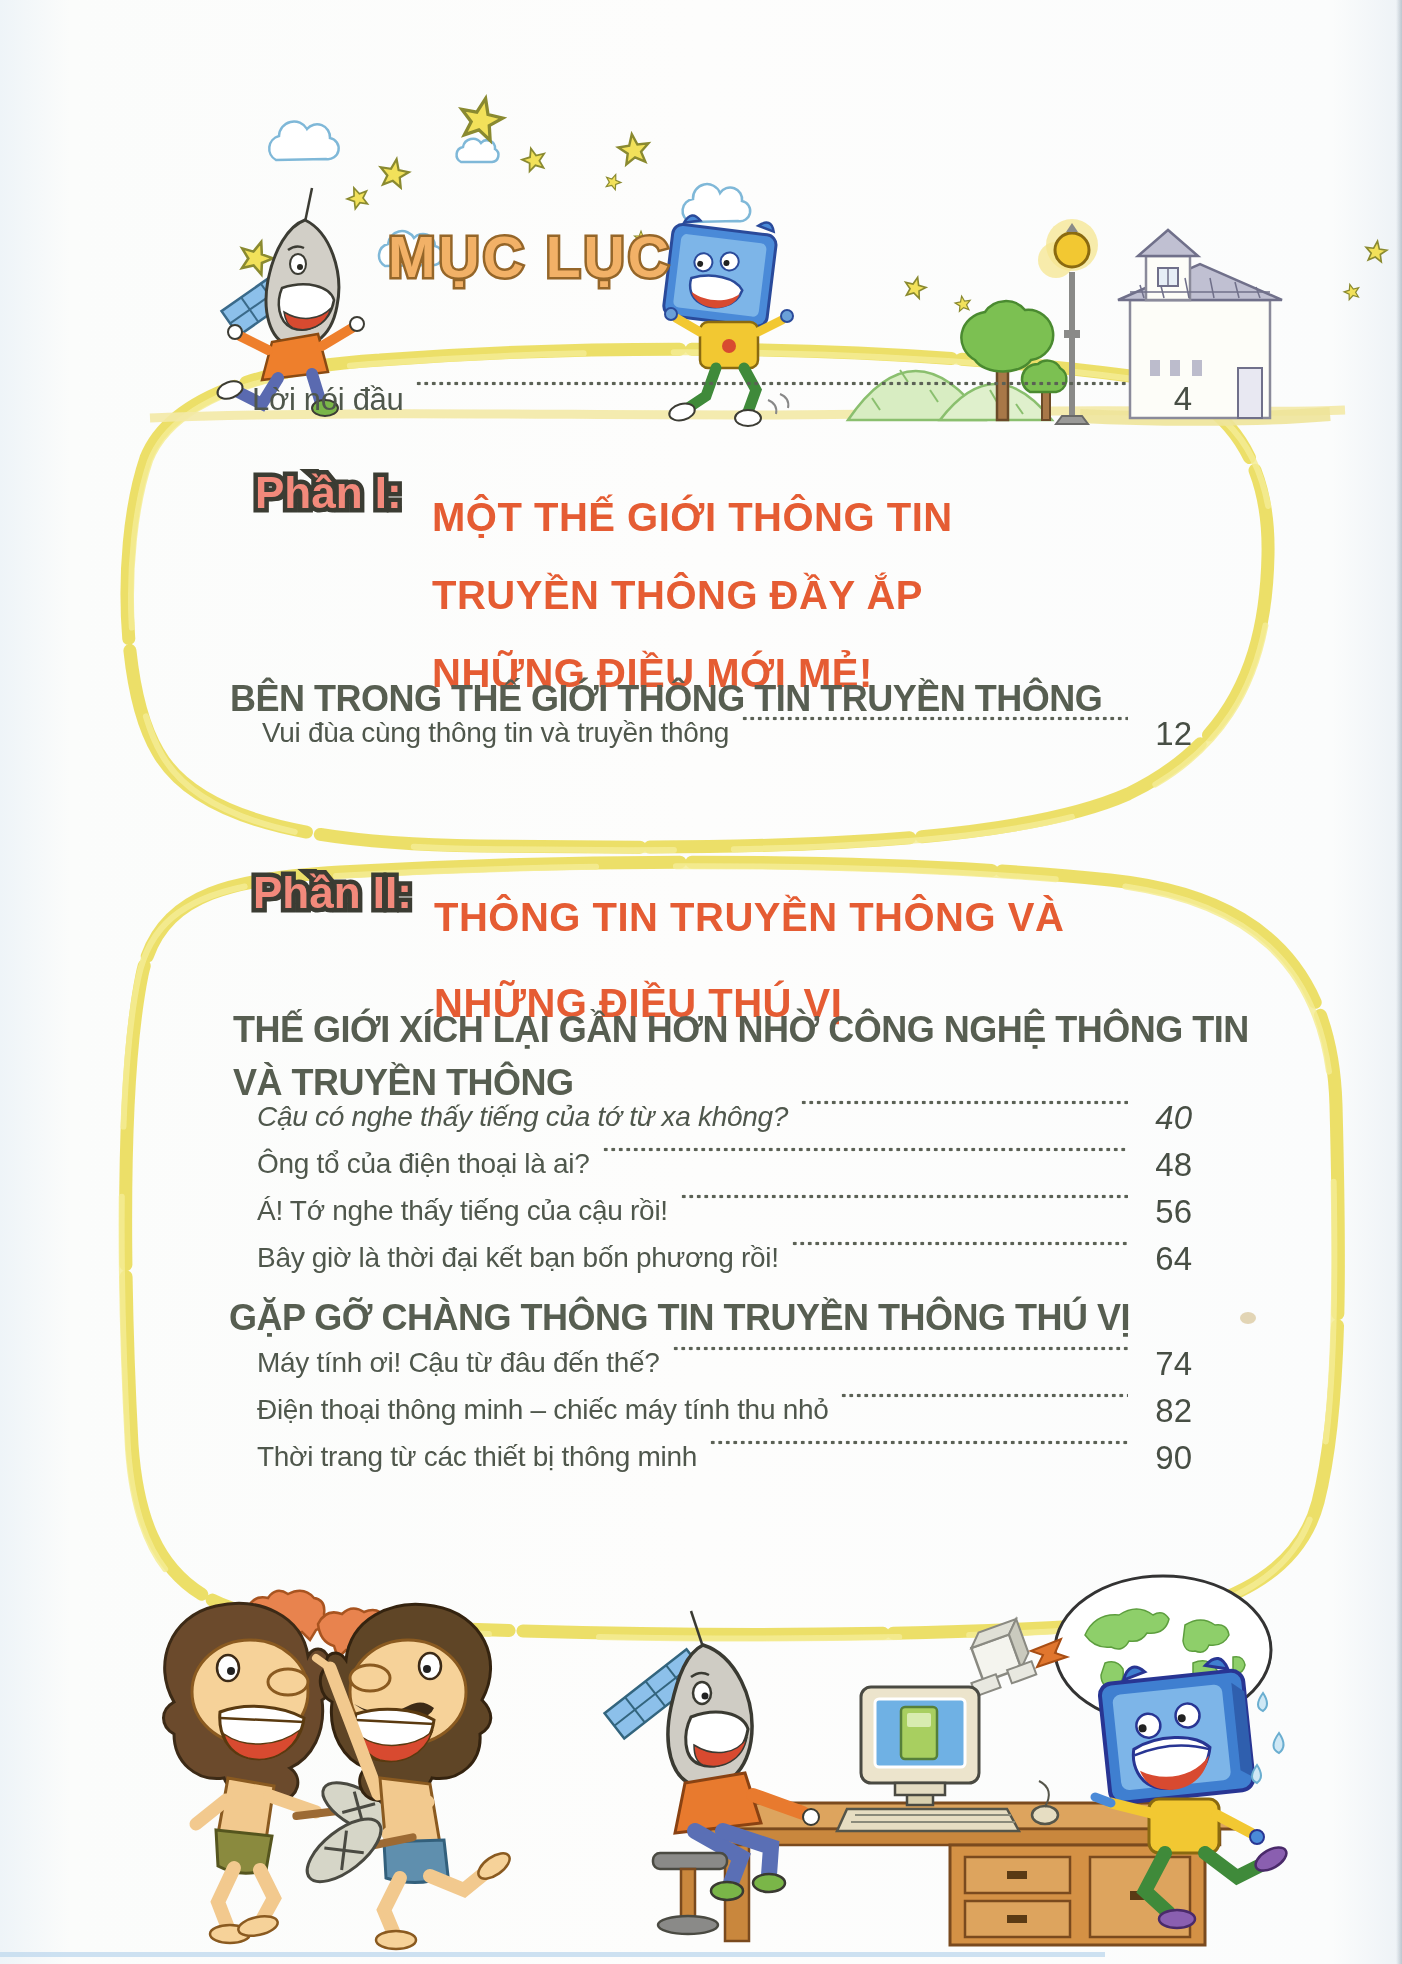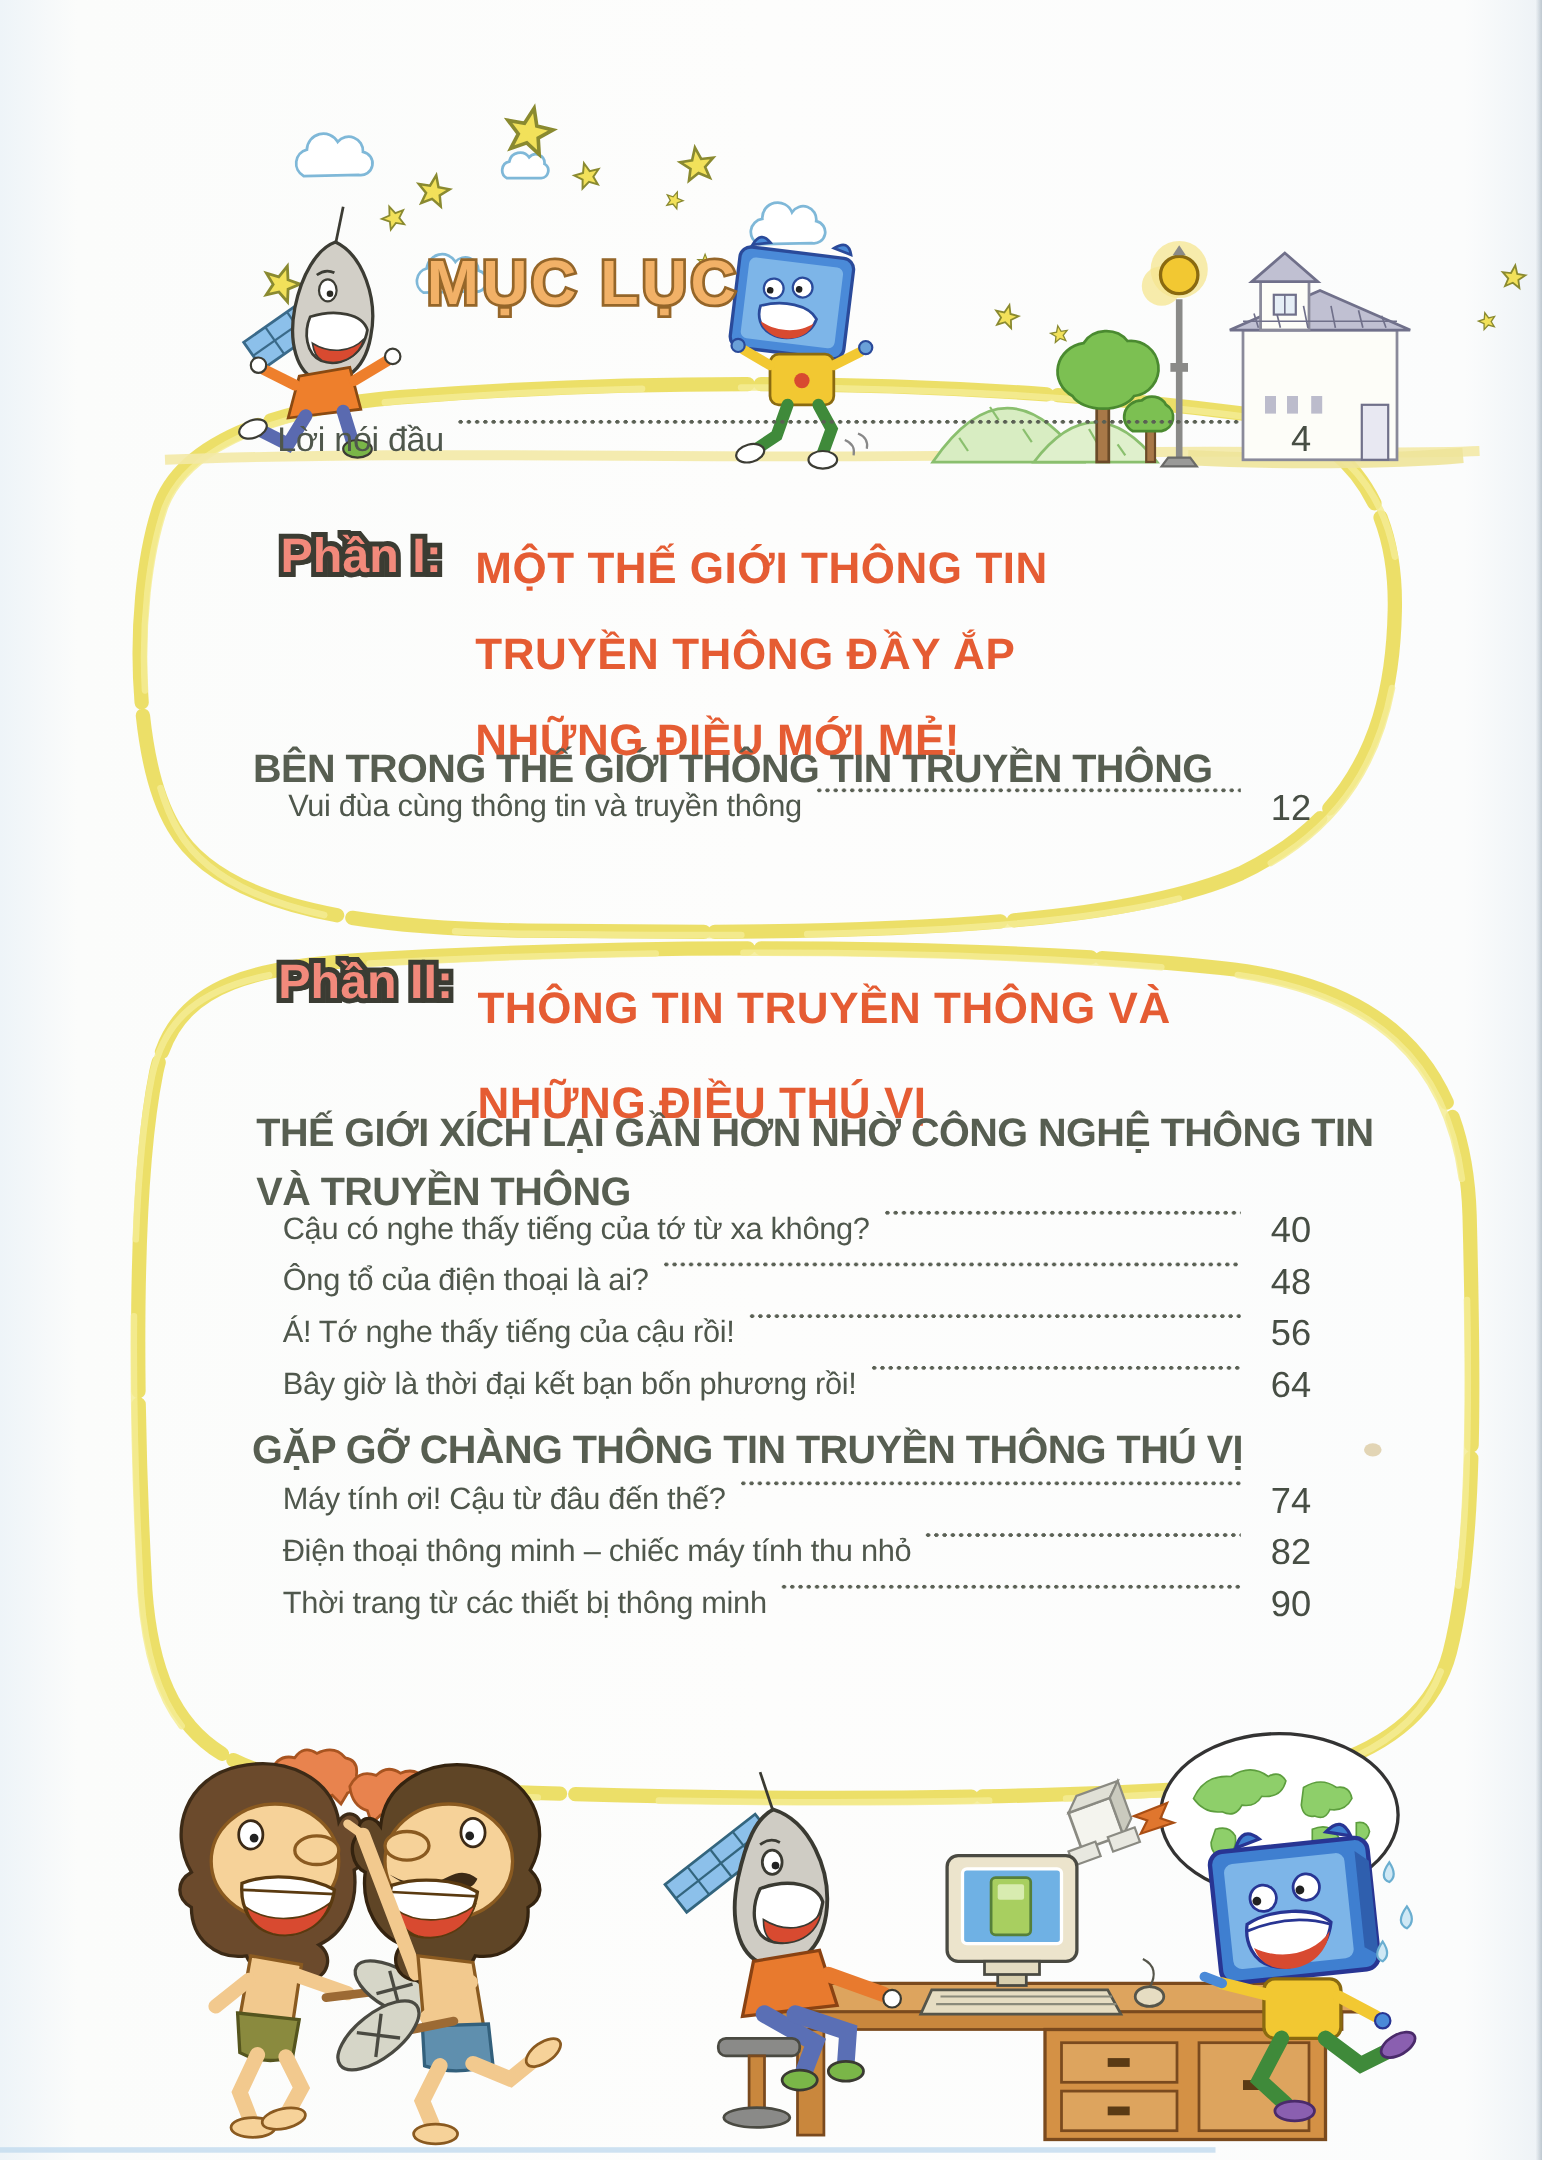--- a/index.html
+++ b/index.html
@@ -189,21 +189,21 @@
   </svg>
 
   <div class="logo">MỤC LỤC</div>
 
   <div class="toc-row preface" style="left:252px;top:381px;width:940px;">
     <span class="lbl">Lời nói đầu</span>
     <span class="dots"></span>
     <span class="pg">4</span>
   </div>
 
-  <div class="badge" style="left:255px;top:468px;margin-top:13px;">Phần I:</div>
+  <div class="badge" style="left:255px;top:468px;">Phần I:</div>
   <div class="part-title" style="left:432px;top:478px;">
     <div>MỘT THẾ GIỚI THÔNG TIN</div>
     <div>TRUYỀN THÔNG ĐẦY ẮP</div>
     <div>NHỮNG ĐIỀU MỚI MẺ!</div>
   </div>
 
   <div class="sec-head" style="left:230px;top:672px;">
     <div>BÊN TRONG THẾ GIỚI THÔNG TIN TRUYỀN THÔNG</div>
   </div>
 
@@ -217,21 +217,21 @@
   <div class="part-title p2" style="left:434px;top:874px;">
     <div>THÔNG TIN TRUYỀN THÔNG VÀ</div>
     <div>NHỮNG ĐIỀU THÚ VỊ</div>
   </div>
 
   <div class="sec-head" style="left:233px;top:1003px;">
     <div>THẾ GIỚI XÍCH LẠI GẦN HƠN NHỜ CÔNG NGHỆ THÔNG TIN</div>
     <div>VÀ TRUYỀN THÔNG</div>
   </div>
 
-  <div class="toc-row" style="left:257px;top:1100px;width:935px;">
+  <div class="toc-row" style="left:257px;top:1100px;width:935px;font-style:italic;">
     <span class="lbl">Cậu có nghe thấy tiếng của tớ từ xa không?</span>
     <span class="dots"></span>
     <span class="pg">40</span>
   </div>
   <div class="toc-row" style="left:257px;top:1147px;width:935px;">
     <span class="lbl">Ông tổ của điện thoại là ai?</span>
     <span class="dots"></span>
     <span class="pg">48</span>
   </div>
   <div class="toc-row" style="left:257px;top:1194px;width:935px;">

